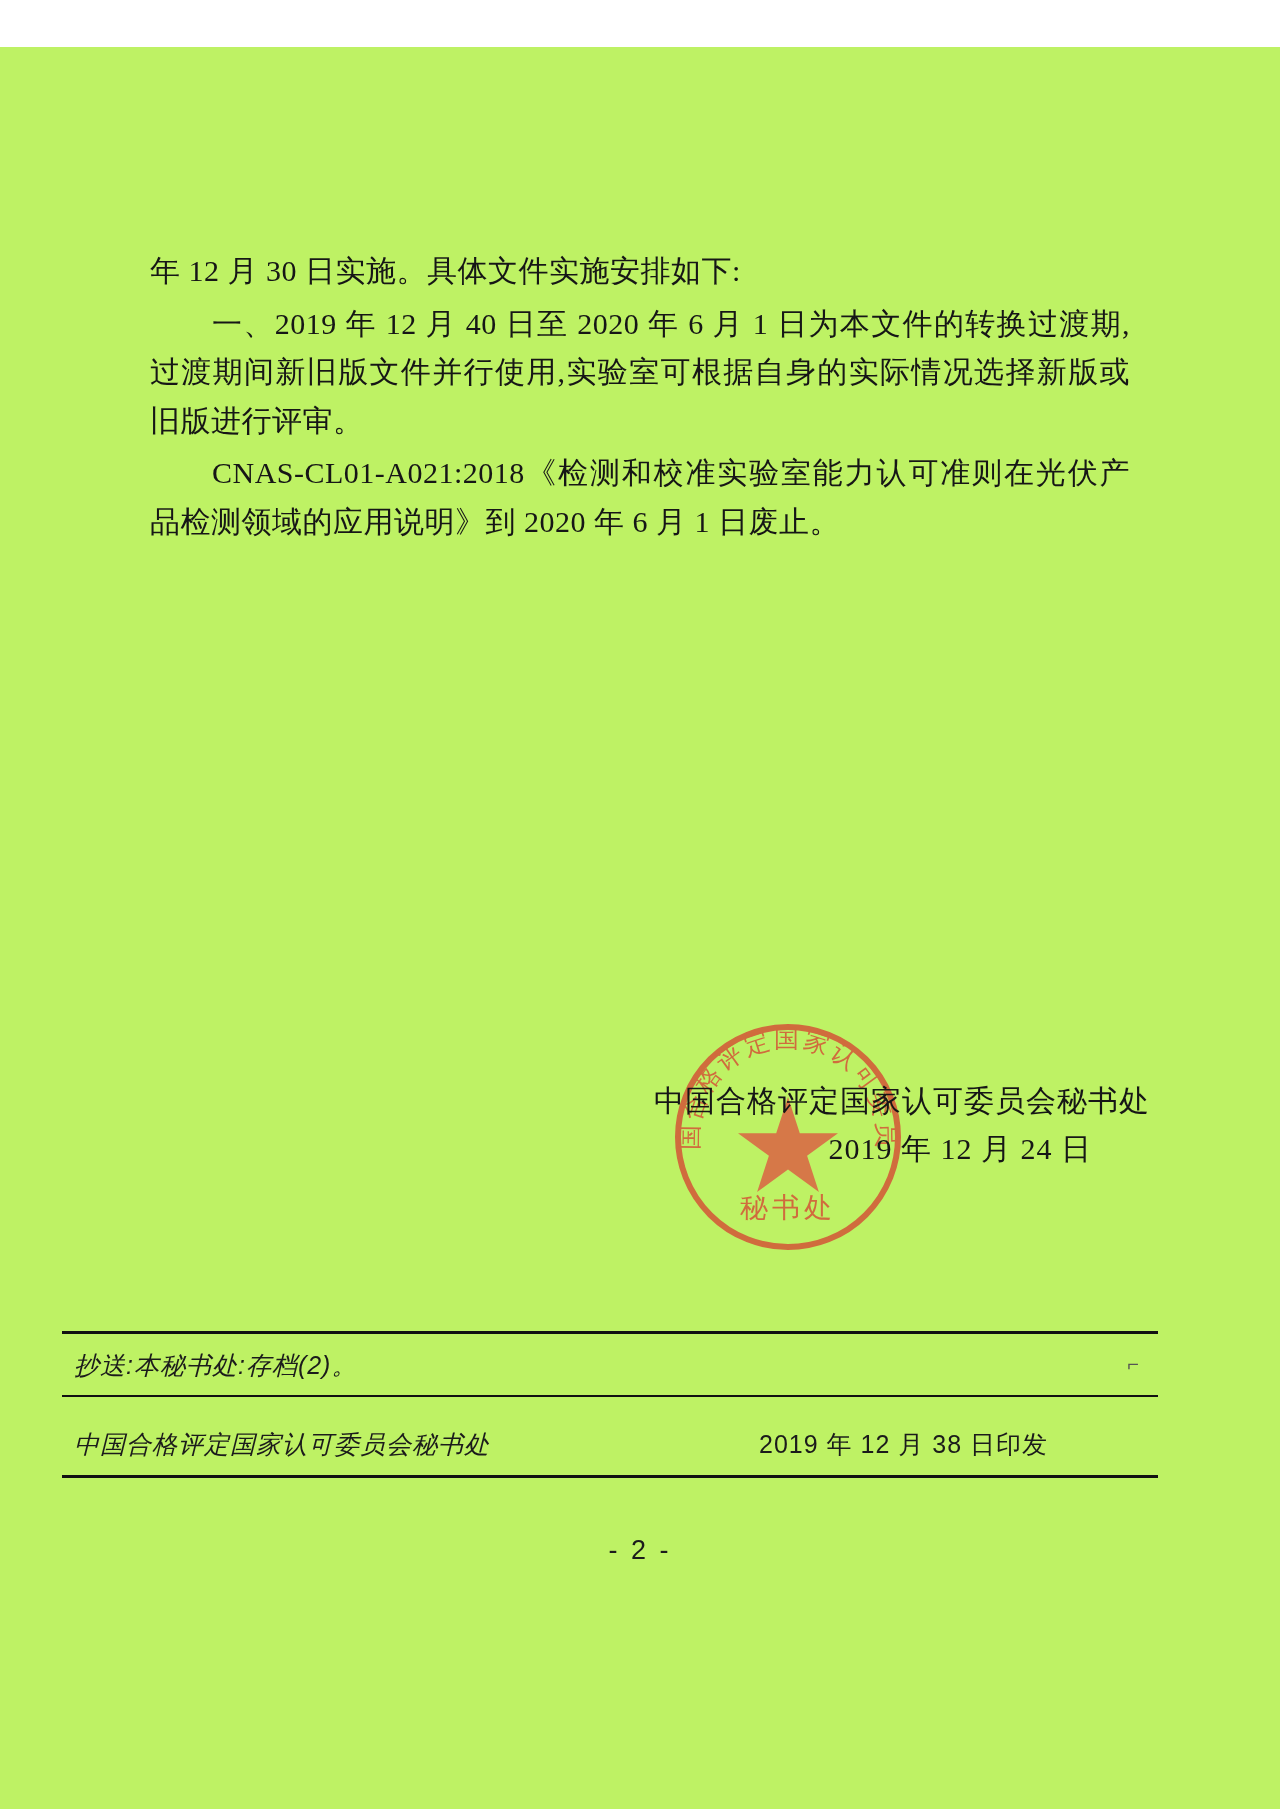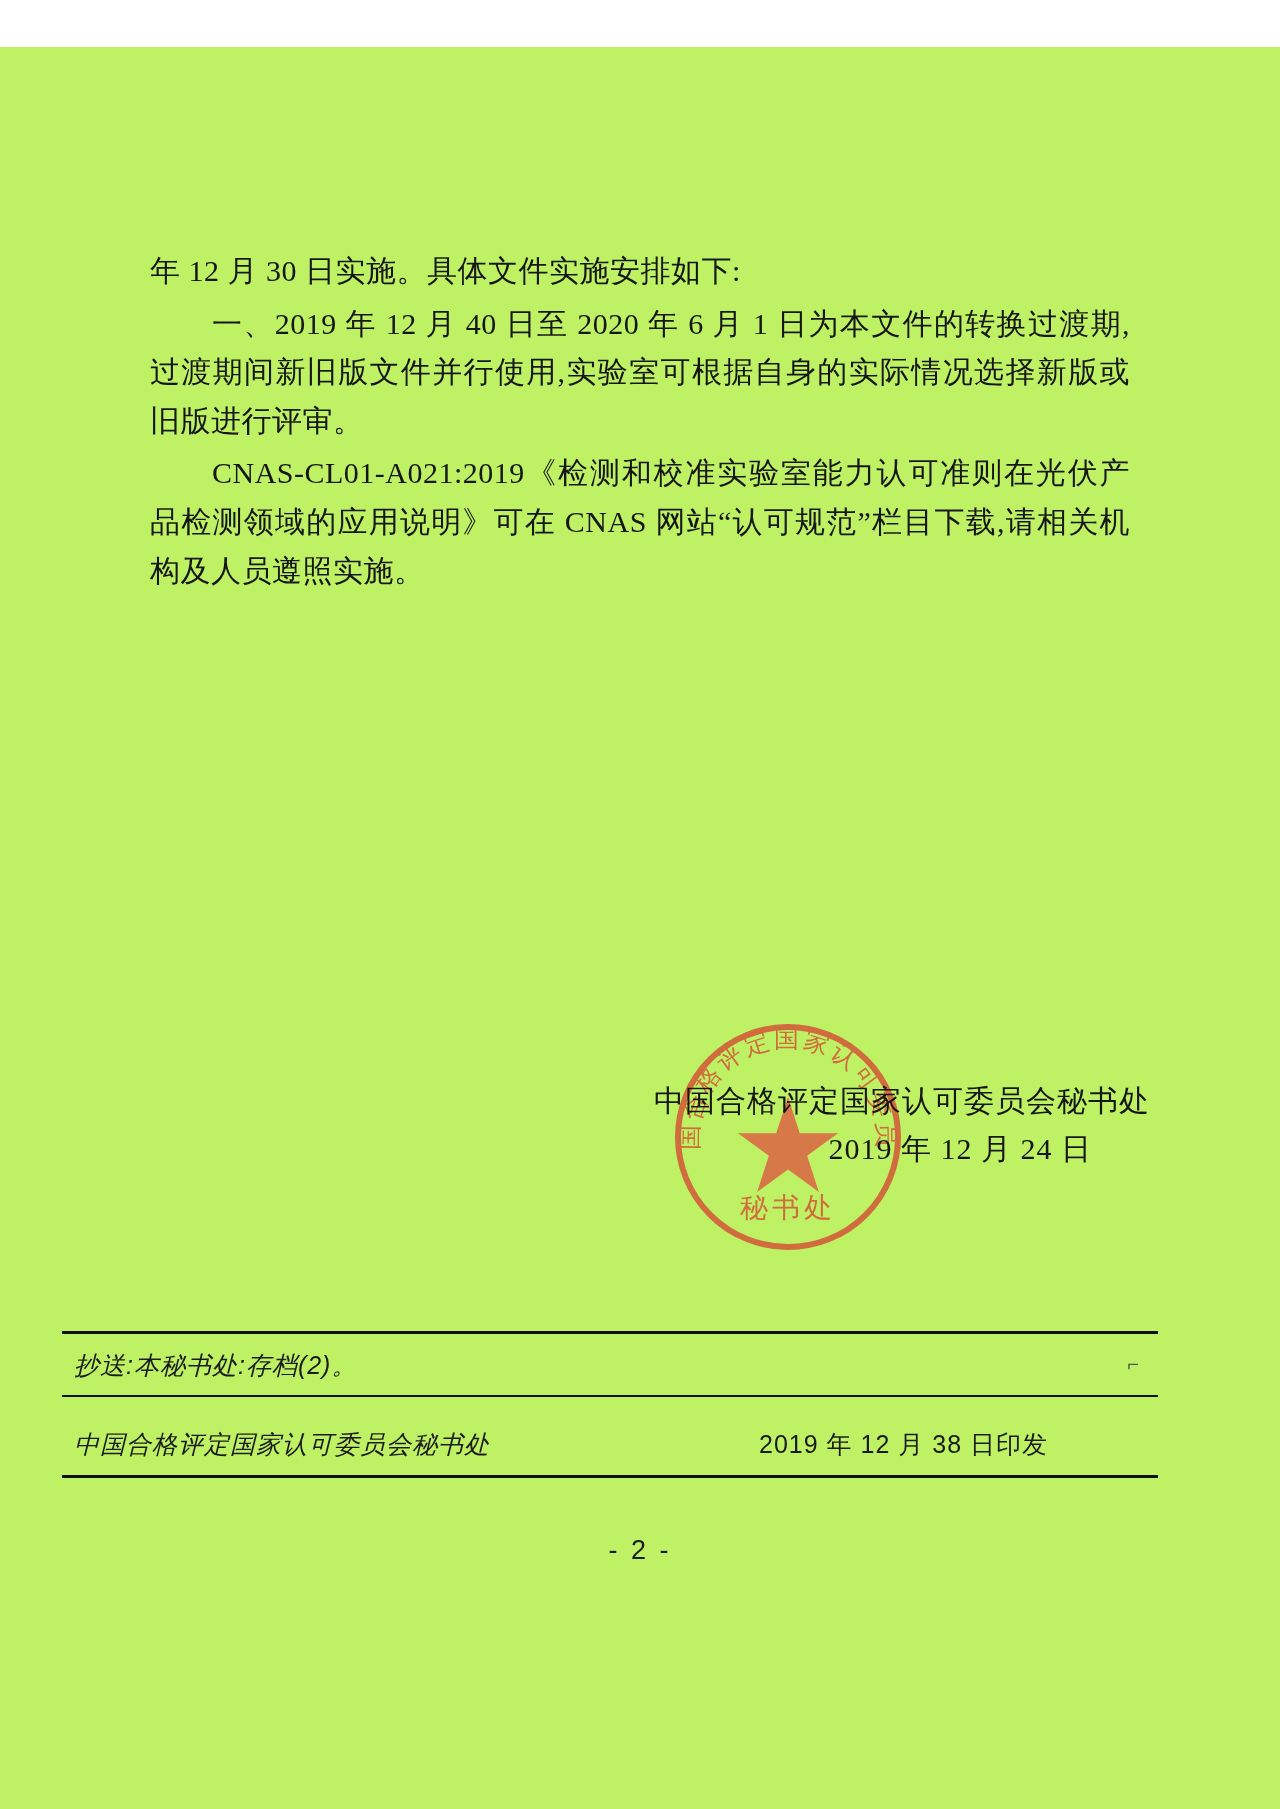--- a/index.html
+++ b/index.html
@@ -109,21 +109,21 @@
   }
 </style>
 </head>
 <body>
 
 <div class="page">
 
   <div class="content">
     <p class="para">年 12 月 30 日实施。具体文件实施安排如下:</p>
     <p class="para indent">一、2019 年 12 月 40 日至 2020 年 6 月 1 日为本文件的转换过渡期,过渡期间新旧版文件并行使用,实验室可根据自身的实际情况选择新版或旧版进行评审。</p>
-    <p class="para indent">CNAS-CL01-A021:2019《检测和校准实验室能力认可准则在光伏产品检测领域的应用说明》可在 CNAS 网站“认可规范”栏目下载,请相关机构及人员遵照实施。</p>
+    <p class="para indent">CNAS-CL01-A021:2018《检测和校准实验室能力认可准则在光伏产品检测领域的应用说明》到 2020 年 6 月 1 日废止。</p>
   </div>
 
   <div class="seal">
     <svg width="232" height="232" viewBox="0 0 232 232" xmlns="http://www.w3.org/2000/svg">
       <g opacity="0.72">
         <circle cx="116" cy="116" r="110" fill="none" stroke="#d8392f" stroke-width="6"></circle>
         <path d="M116 76 l11.8 36.3 h38.2 l-30.9 22.4 11.8 36.3 -30.9-22.4 -30.9 22.4 11.8-36.3 -30.9-22.4 h38.2 z" fill="#e04a3e"></path>
         <path id="sealTop" d="M 26 116 A 90 90 0 0 1 206 116" fill="none"></path>
         <text font-family="'Liberation Serif', serif" font-size="25" fill="#d8392f" letter-spacing="3">
           <textPath href="#sealTop" startOffset="50%" text-anchor="middle">中国合格评定国家认可委员会</textPath>

